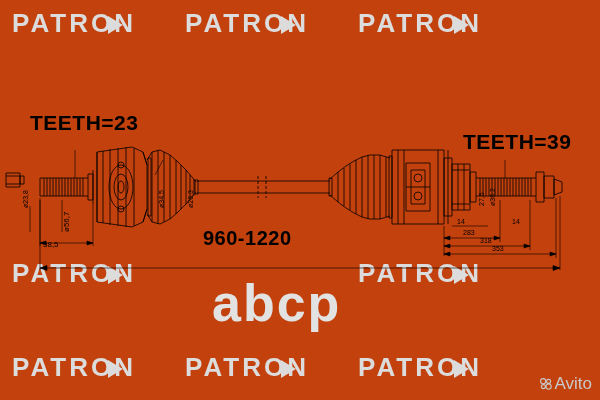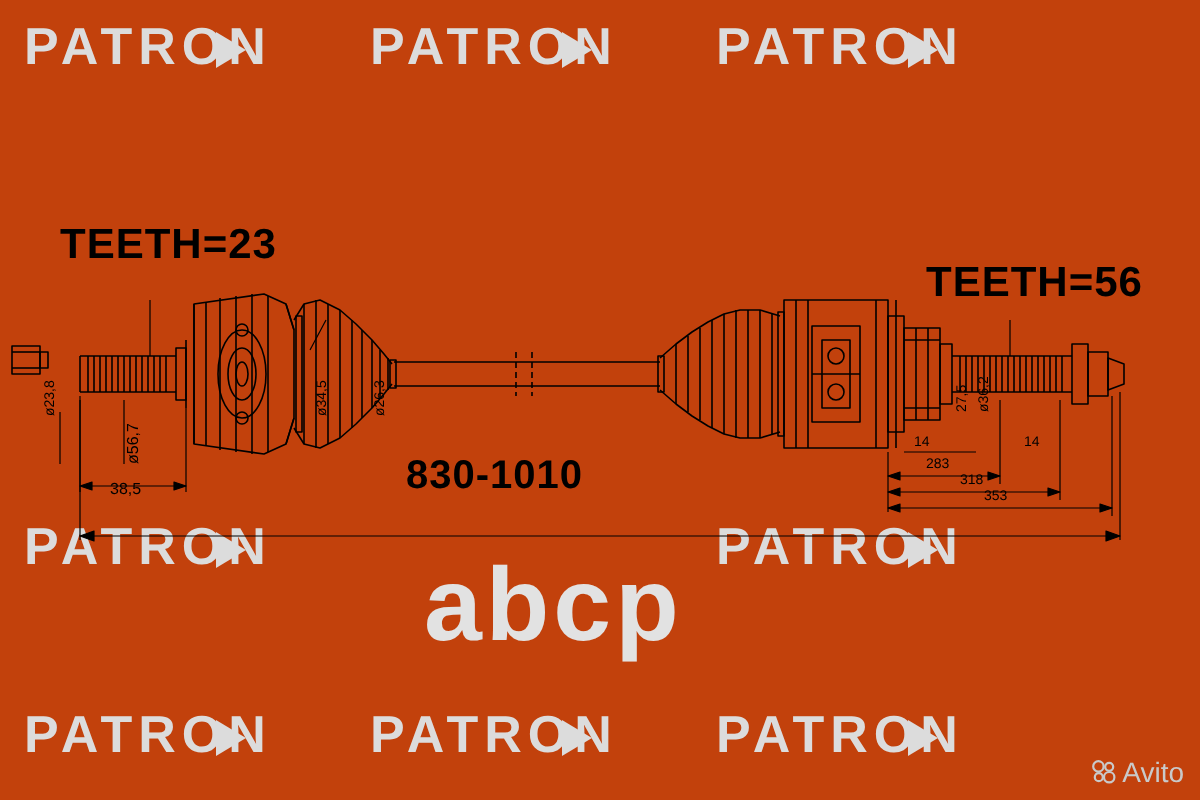--- a/index.html
+++ b/index.html
@@ -37,21 +37,21 @@
     border-bottom: 9px solid transparent;
     border-left: 15px solid #dcdcdc;
   }
   .wm-abcp {
     font-size: 52px;
     color: #e2e2e2;
     letter-spacing: 2px;
     font-weight: normal;
   }
   .wm-avito {
-    font-size: 14px;
+    font-size: 17px;
     color: #c9c9c9;
     font-weight: normal;
   }
   
   #drawing {
     position: absolute;
     left: 0; top: 0;
     width: 600px; height: 400px;
   }
   
@@ -308,31 +308,31 @@
 
         <line x1="75" y1="150" x2="75" y2="178"></line>
         <line x1="155" y1="175" x2="163" y2="160"></line>
         <line x1="505" y1="160" x2="505" y2="178"></line>
       </g>
     </g>
   </svg>
 
   <div>
     <div class="lbl teeth" style="left:30px; top:111px;">TEETH=23</div>
-    <div class="lbl teeth" style="left:463px; top:130px;">TEETH=56</div>
-    <div class="lbl dimbig" style="left:203px; top:227px;">830-1010</div>
+    <div class="lbl teeth" style="left:463px; top:130px;">TEETH=39</div>
+    <div class="lbl dimbig" style="left:203px; top:227px;">960-1220</div>
 
     <div class="lbl dim rot90" style="left:62px; top:232px;">ø56,7</div>
     <div class="lbl dim7 rot90" style="left:22px; top:208px;">ø23,8</div>
     <div class="lbl dim7 rot90" style="left:158px; top:208px;">ø34,5</div>
     <div class="lbl dim7 rot90" style="left:187px; top:208px;">ø26,3</div>
     <div class="lbl dim7 rot90" style="left:489px; top:206px;">ø36,2</div>
     <div class="lbl dim7 rot90" style="left:478px; top:206px;">27,5</div>
 
-    <div class="lbl dim" style="left:55px; top:240px;text-align:center;">38,5</div>
+    <div class="lbl dim" style="left:43px; top:240px;text-align:center;">38,5</div>
     <div class="lbl dim7" style="left:463px; top:229px;">283</div>
     <div class="lbl dim7" style="left:480px; top:237px;">318</div>
     <div class="lbl dim7" style="left:492px; top:245px;">353</div>
     <div class="lbl dim7" style="left:457px; top:218px;">14</div>
     <div class="lbl dim7" style="left:512px; top:218px;">14</div>
   </div>
 
 </div>
 
 </body></html>

